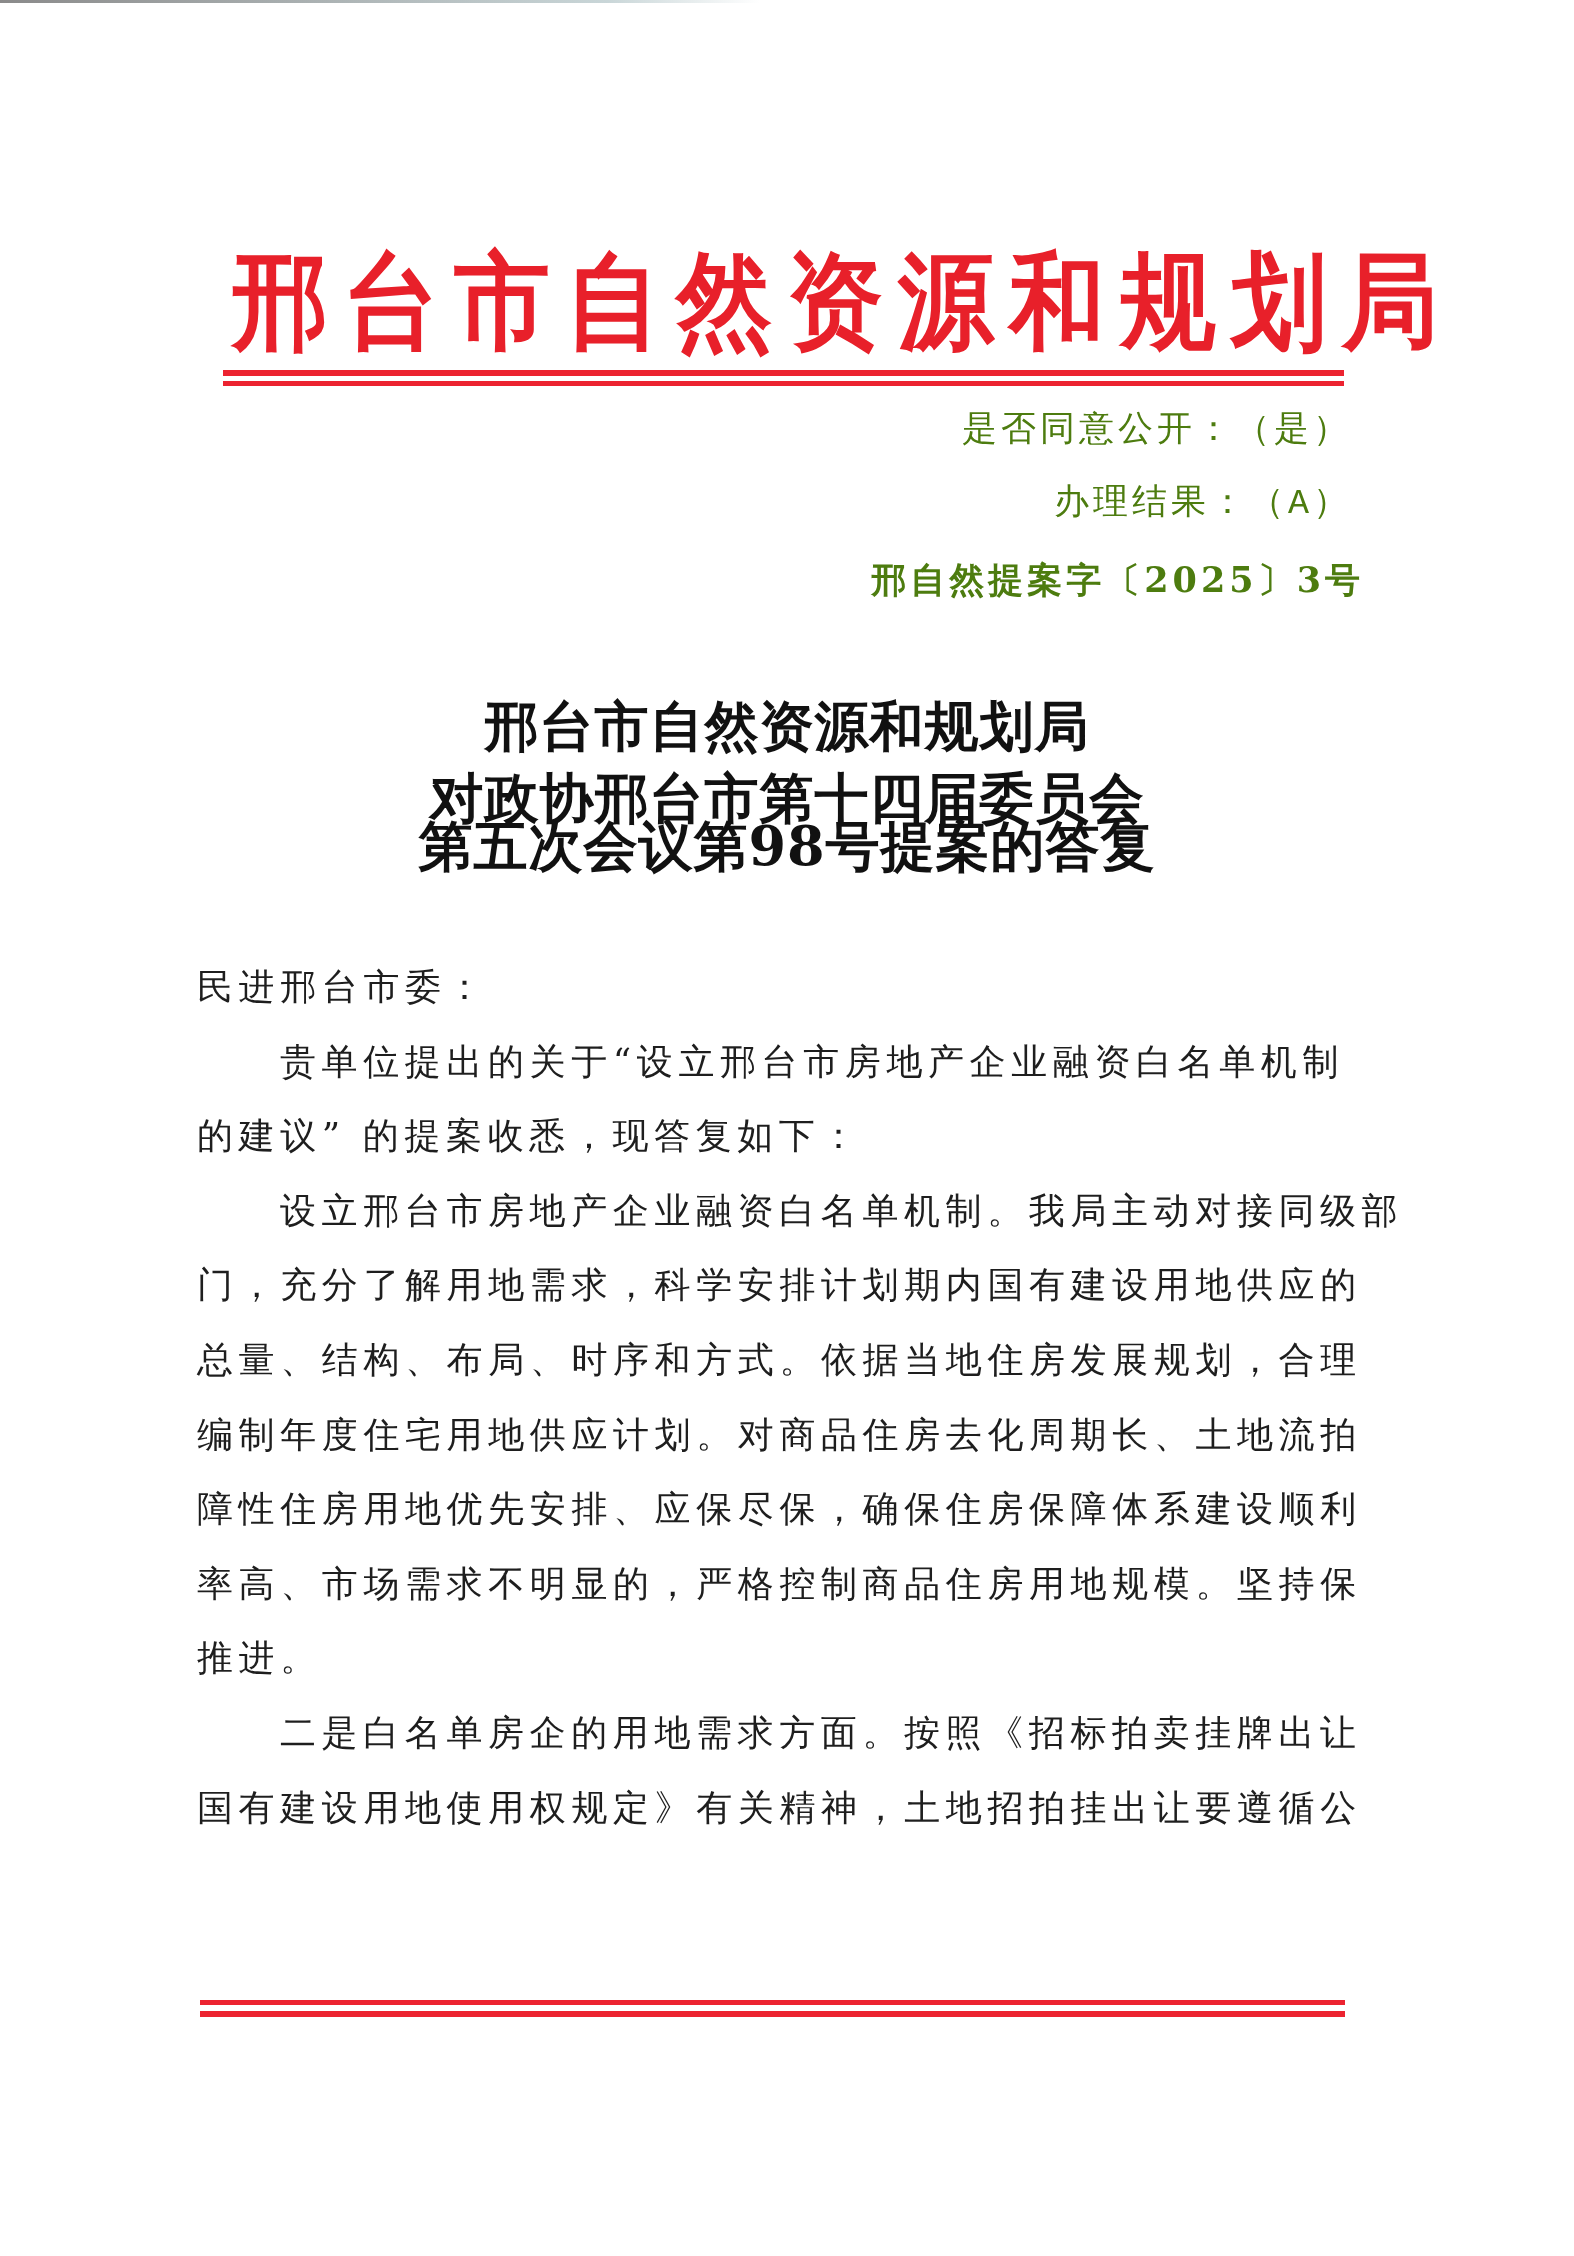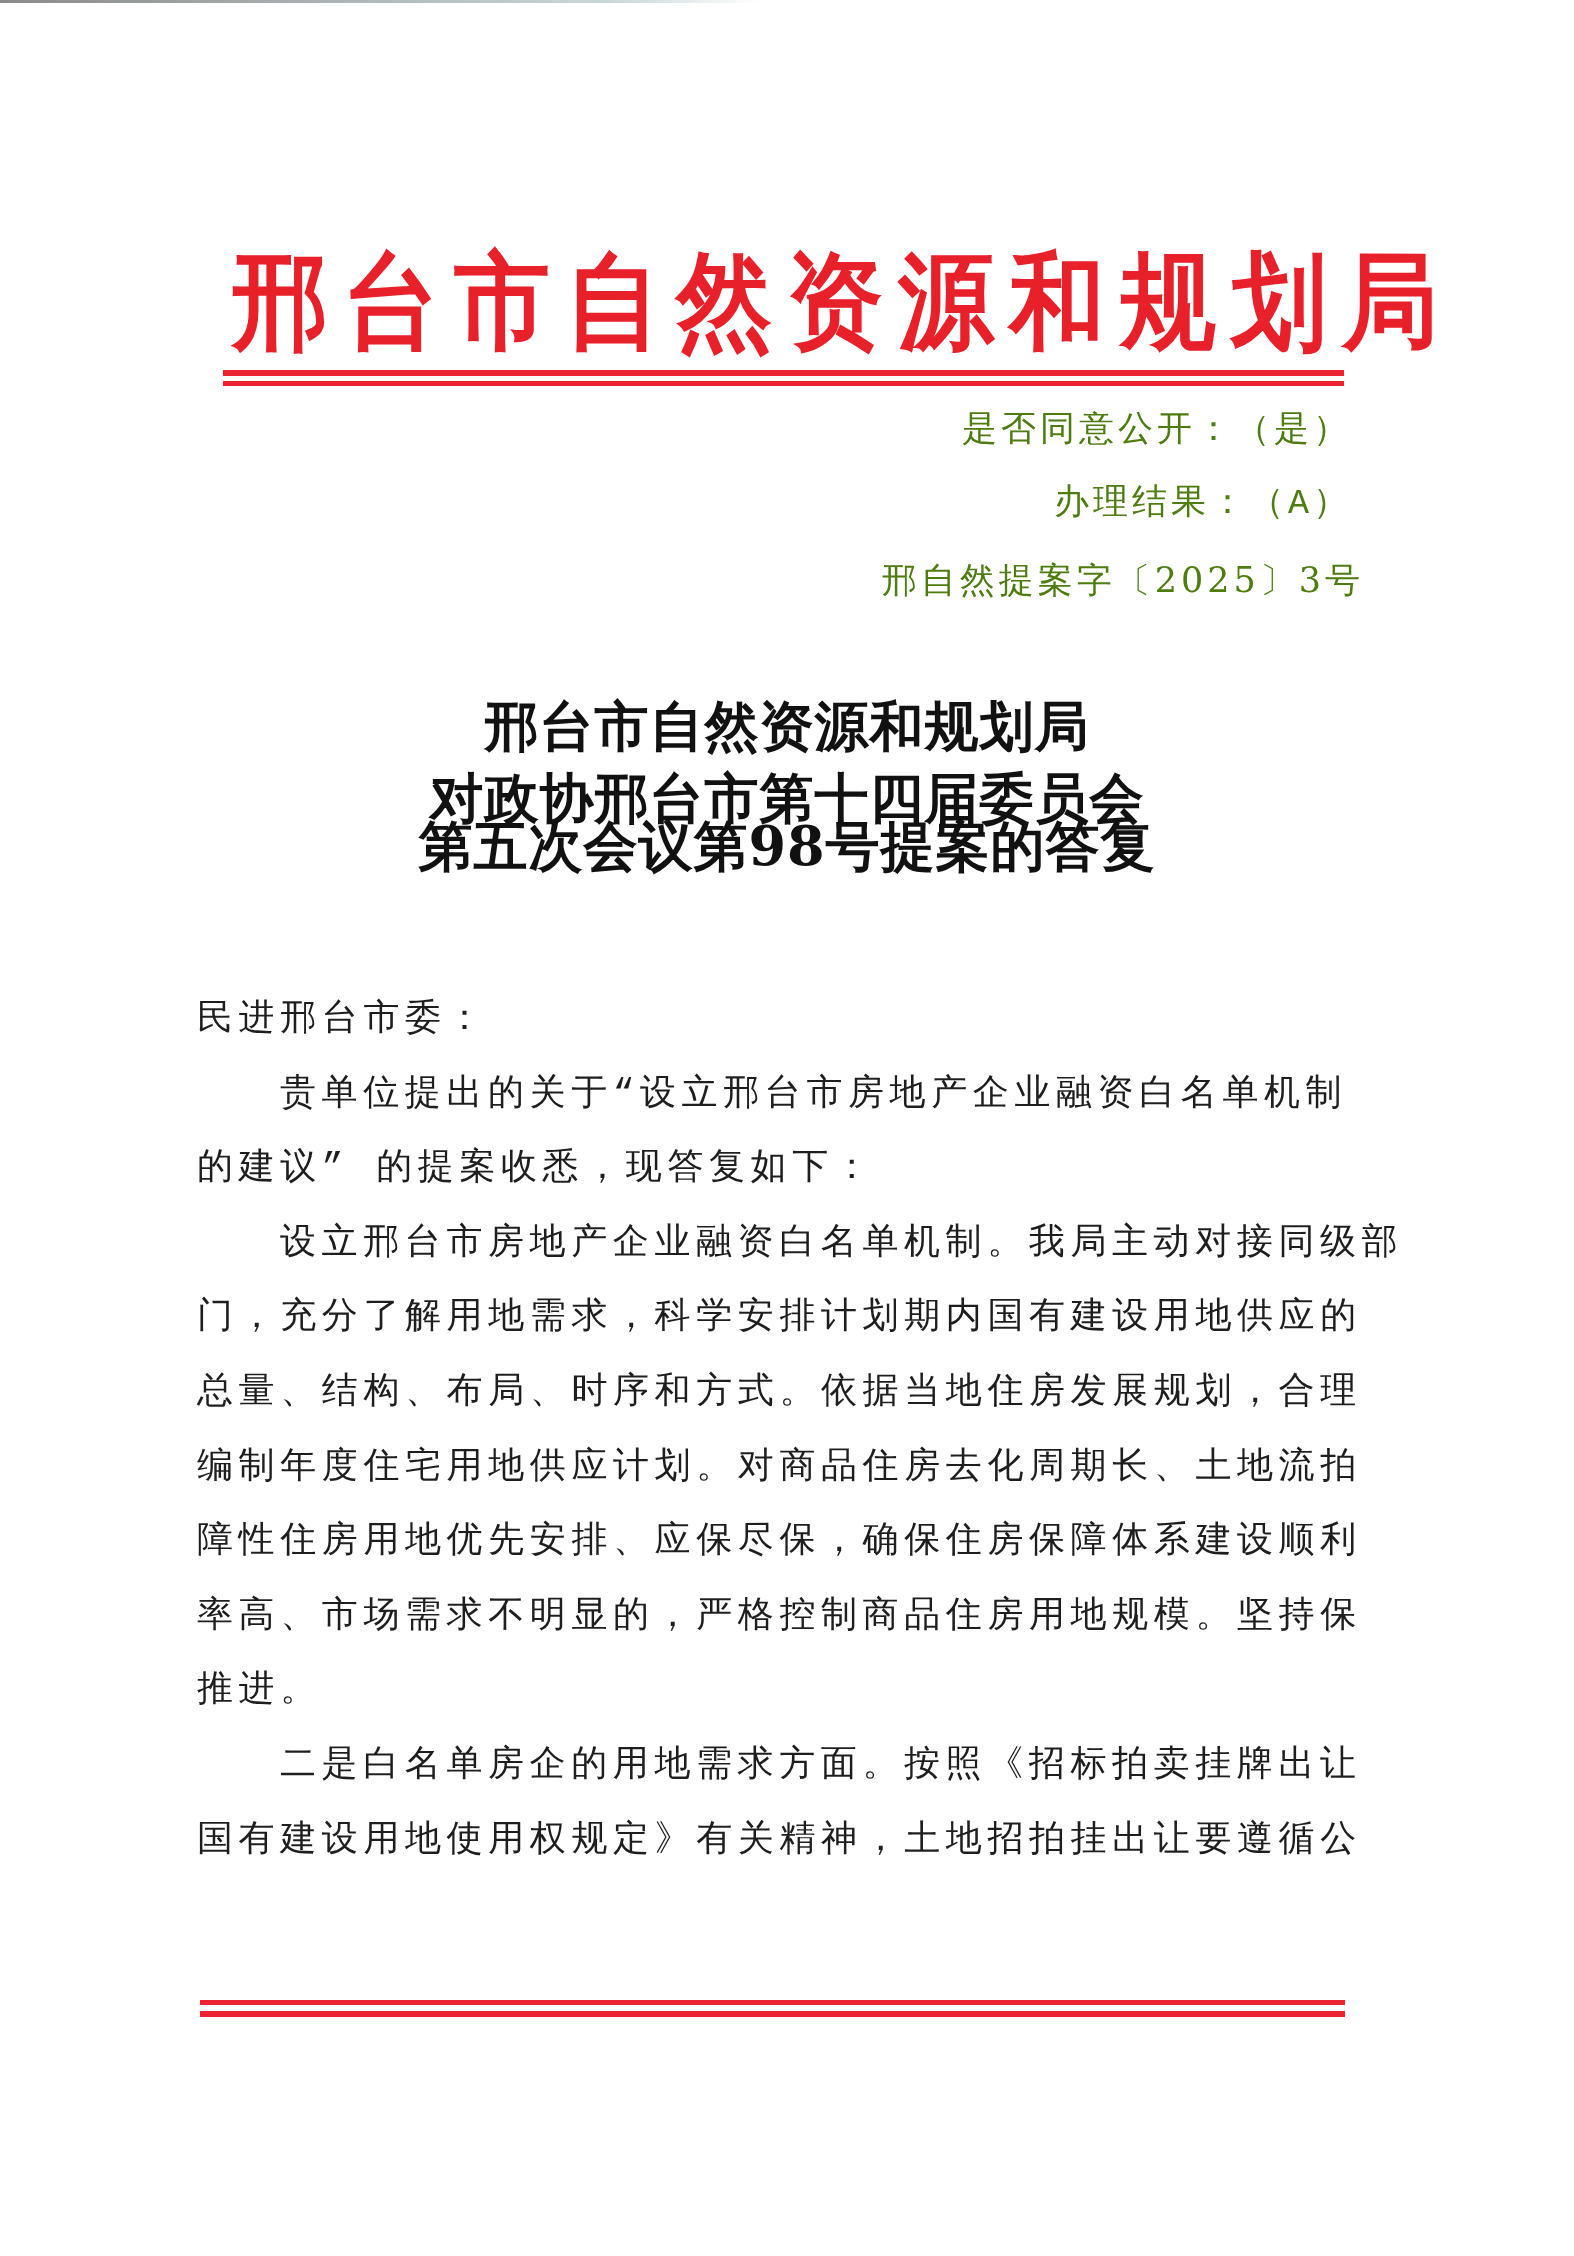--- a/index.html
+++ b/index.html
@@ -27,27 +27,27 @@
 <body>
 
 <div class="scan-edge"></div>
 
 <div class="org-title">邢台市自然资源和规划局</div>
 <div class="red-rule" style="left:223px; top:370px; width:1121px; height:6px;"></div>
 <div class="red-rule" style="left:223px; top:381px; width:1121px; height:5px;"></div>
 
 <div class="meta" style="top:406px; right:222px;">是否同意公开：（是）</div>
 <div class="meta" style="top:482px; right:222px;font-family:Liberation Mono, monospace;">办理结果：（A）</div>
-<div class="meta" style="top:558px; right:210px;">邢自然提案字〔2025〕3号</div>
+<div class="meta" style="top:558px; right:210px;font-weight:bold;">邢自然提案字〔2025〕3号</div>
 
 <div class="doc-title" style="top:690px;">邢台市自然资源和规划局</div>
 <div class="doc-title" style="top:762px;">对政协邢台市第十四届委员会</div>
 <div class="doc-title" style="top:810px;">第五次会议第98号提案的答复</div>
 
-<div class="body-text" style="top:983px;font-family:Liberation Mono, monospace;">
+<div class="body-text" style="top:950px;">
   <p>
       <span class="line">民进邢台市委：</span>
     </p>
 
   <p>
     <span class="line indent">贵单位提出的关于“设立邢台市房地产企业融资白名单机制</span>
     <span class="line">的建议” 的提案收悉，现答复如下：</span>
   </p>
 
   <p>

